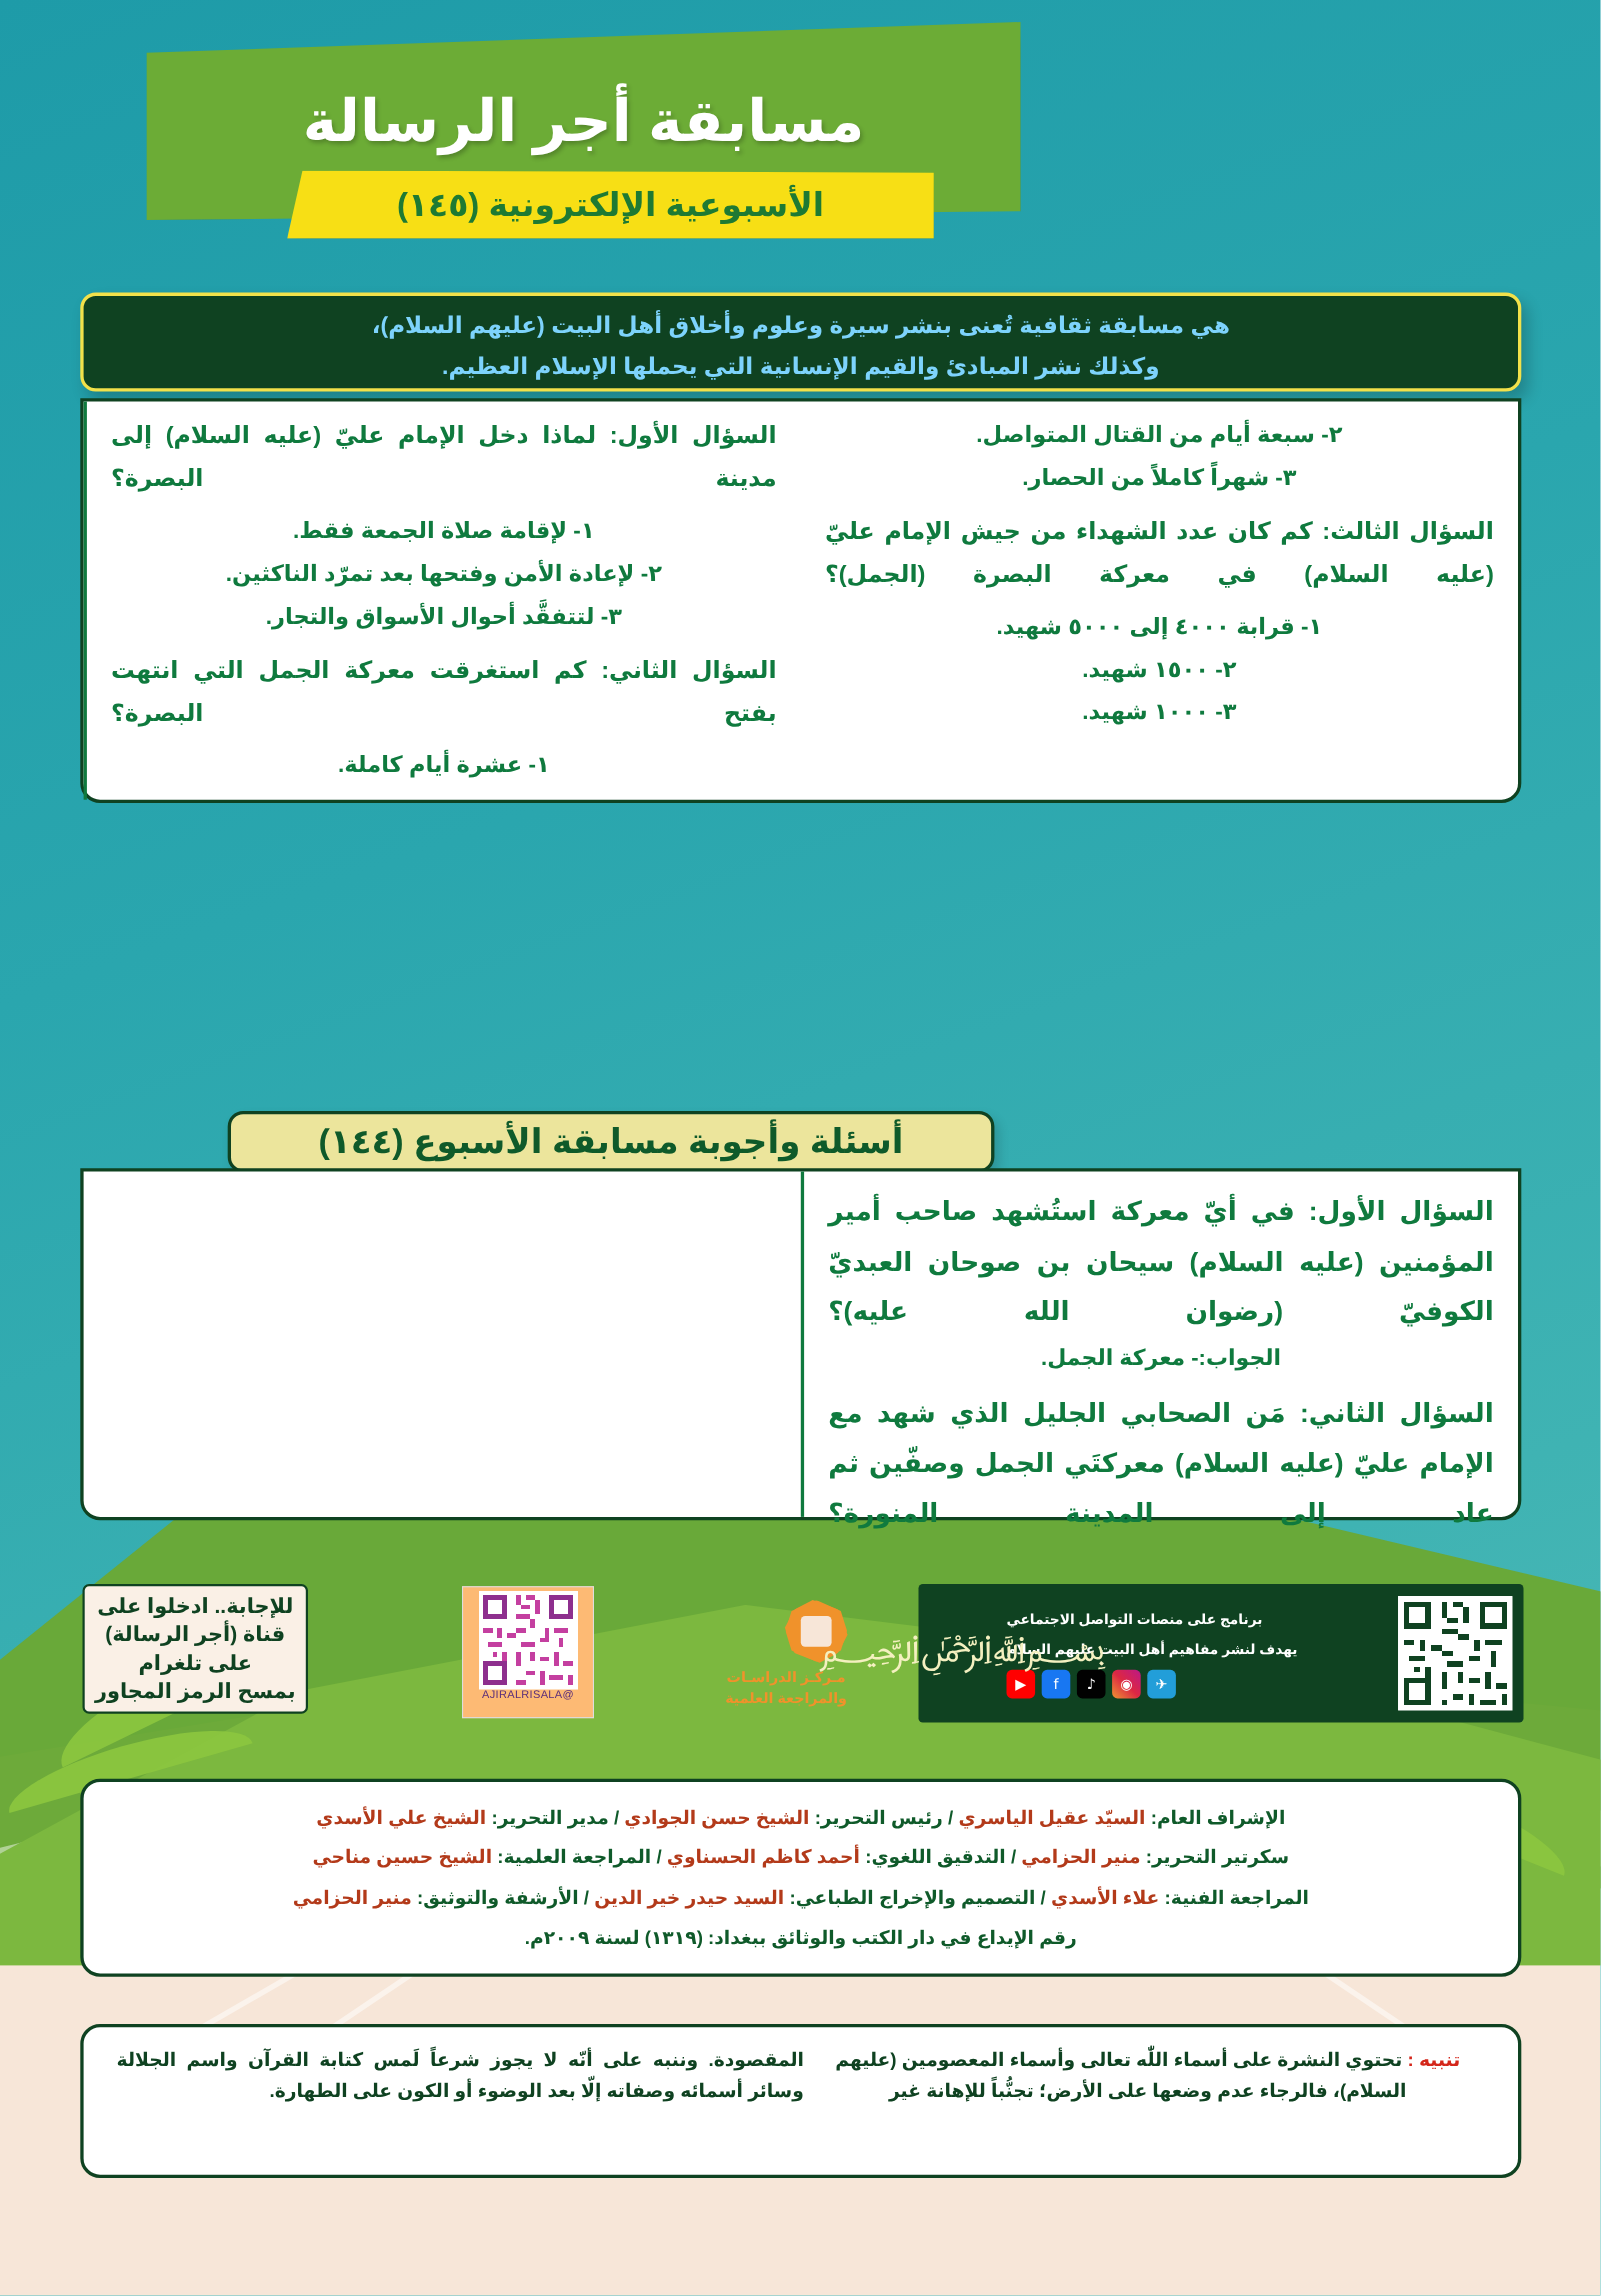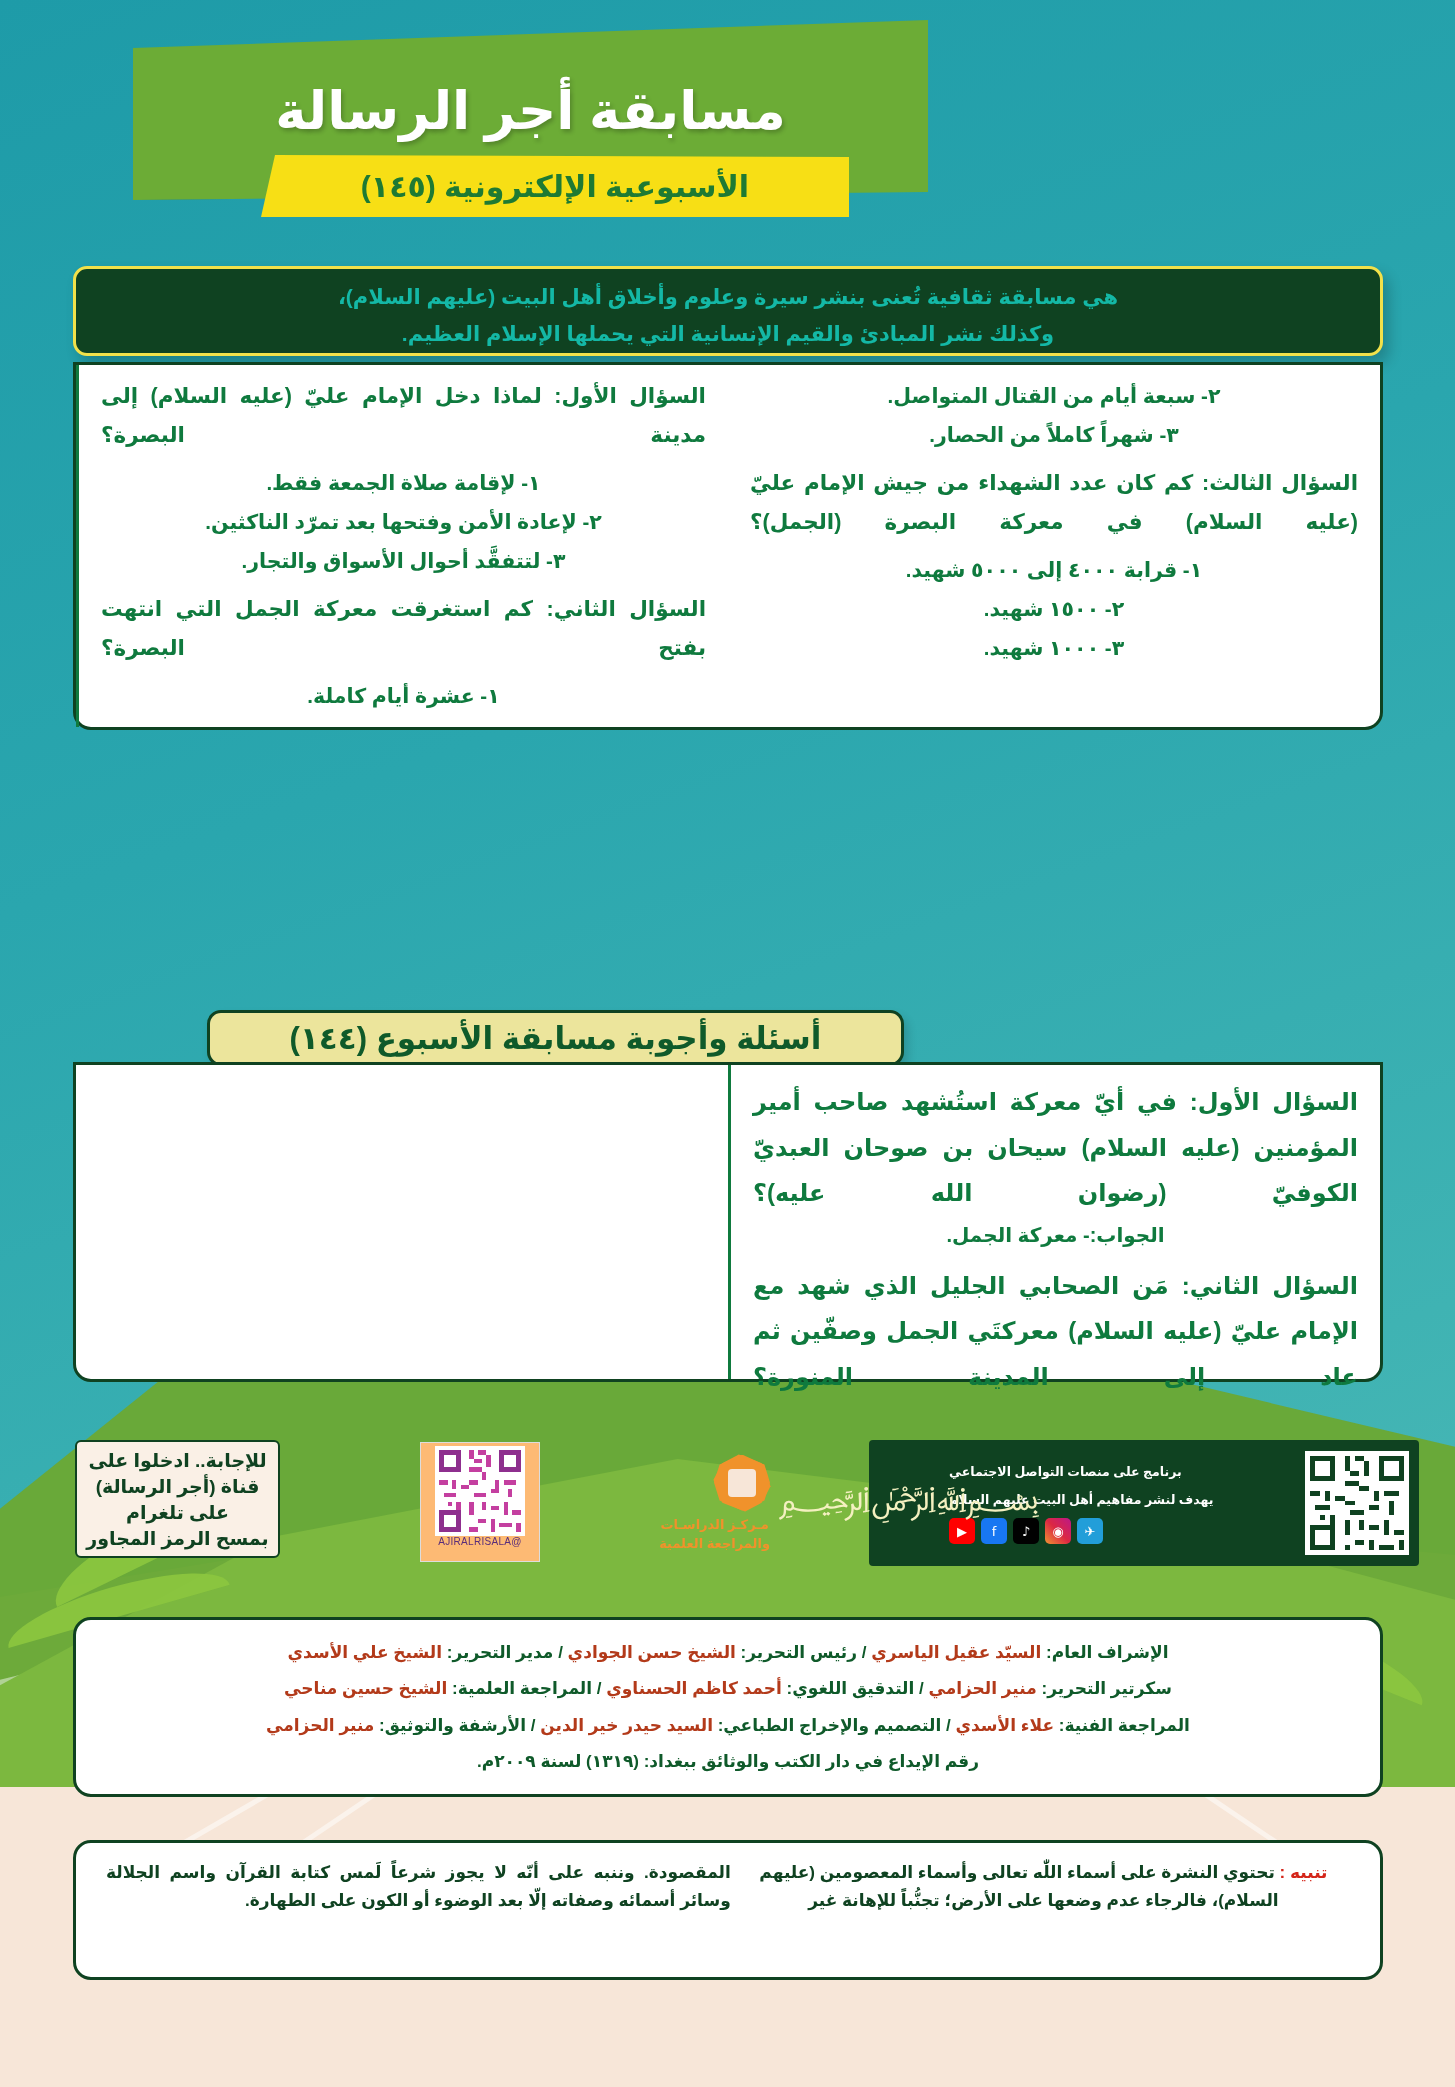--- a/index.html
+++ b/index.html
@@ -79,21 +79,21 @@
   }
 
   
   .intro-box {
     position:absolute; left:73px; top:266px; width:1310px; height:90px;
     background:#0f4221; border:3px solid #f2e14a; border-radius:14px;
     box-shadow: 6px 8px 14px rgba(0,0,0,.20);
     padding:10px 26px 0 26px;
   }
   .intro-line {
-    color:#14b8a6; font-weight:bold; font-size:21px; text-align:center;
+    color:#7dd3fc; font-weight:bold; font-size:21px; text-align:center;
     line-height:1.75;
     font-family:"Liberation Sans","DejaVu Sans",sans-serif;
   }
 
   
   .q-box {
     position:absolute; left:73px; top:362px; width:1310px; height:368px;
     background:#ffffff; border:3px solid #0f4221;
     border-radius:0 0 18px 18px;
     display:flex; flex-direction:row;
@@ -170,21 +170,21 @@
     clip-path: polygon(50% 0, 90% 18%, 100% 50%, 90% 82%, 50% 100%, 10% 82%, 0 50%, 10% 18%);
   }
   .logo-star::after { transform:rotate(45deg); }
   .logo-inner {
     position:absolute; left:14px; top:14px; width:28px; height:28px;
     background:#f7e6d8; border-radius:4px; z-index:3;
   }
   .logo-caption { color:#f0922b; font-weight:bold; font-size:13px; text-align:center; line-height:1.5;
     font-family:"Liberation Sans","DejaVu Sans",sans-serif; margin-top:4px; }
   .green-panel {
-    position:absolute; left:869px; top:0px; width:550px; height:126px;
+    position:absolute; left:835px; top:0px; width:550px; height:126px;
     background:#0f4221; border-radius:4px; display:flex; align-items:center;
     padding:8px 10px; gap:10px;
   }
   .gp-qr { width:104px; height:104px; background:#fff; flex:0 0 104px; }
   .gp-emblem { width:60px; height:70px; display:flex; align-items:center; justify-content:center;
     color:#f4f0c0; font-size:34px; }
   .gp-mid { flex:1; display:flex; flex-direction:column; align-items:flex-end; gap:8px; }
   .gp-text { color:#ffffff; font-size:12.5px; font-weight:bold; text-align:right; line-height:1.6;
     font-family:"Liberation Sans","DejaVu Sans",sans-serif; }
   .social-row { display:flex; gap:6px; align-items:center; }

